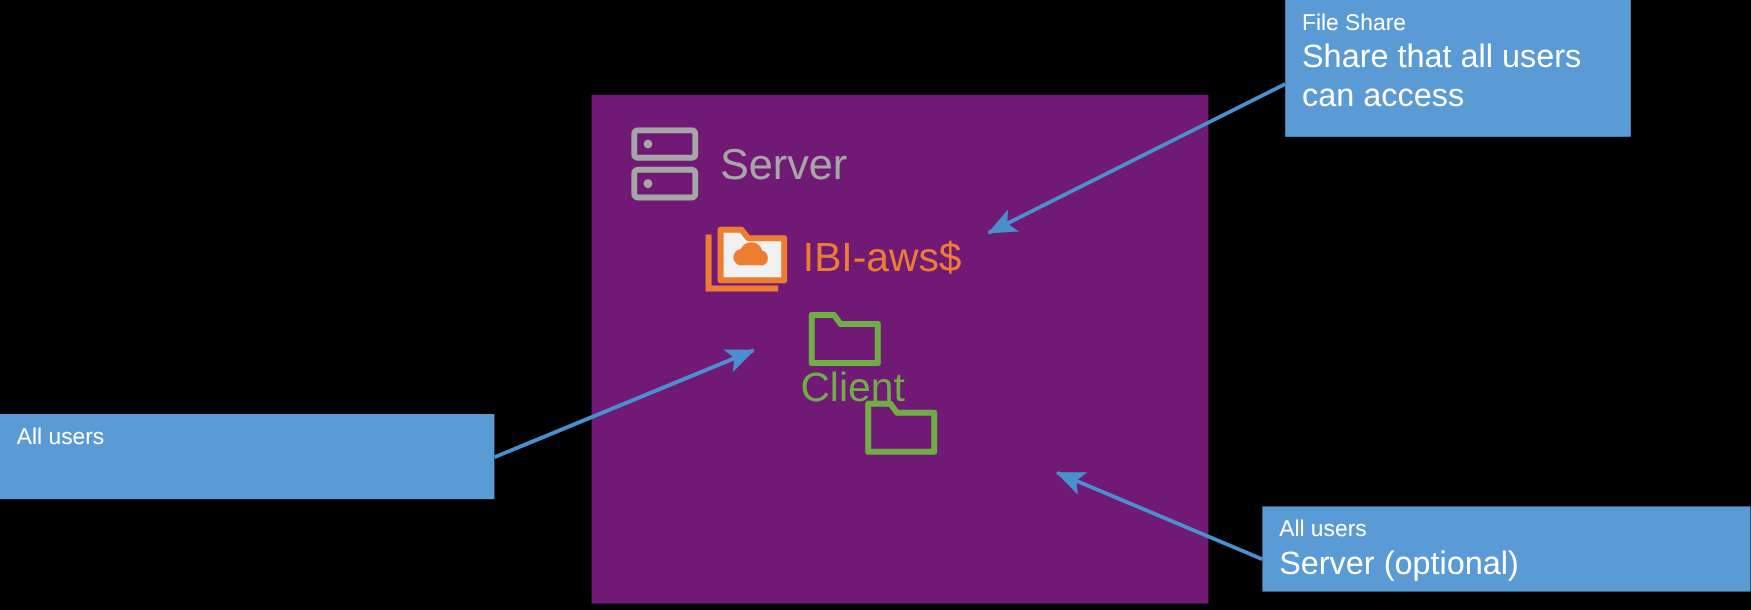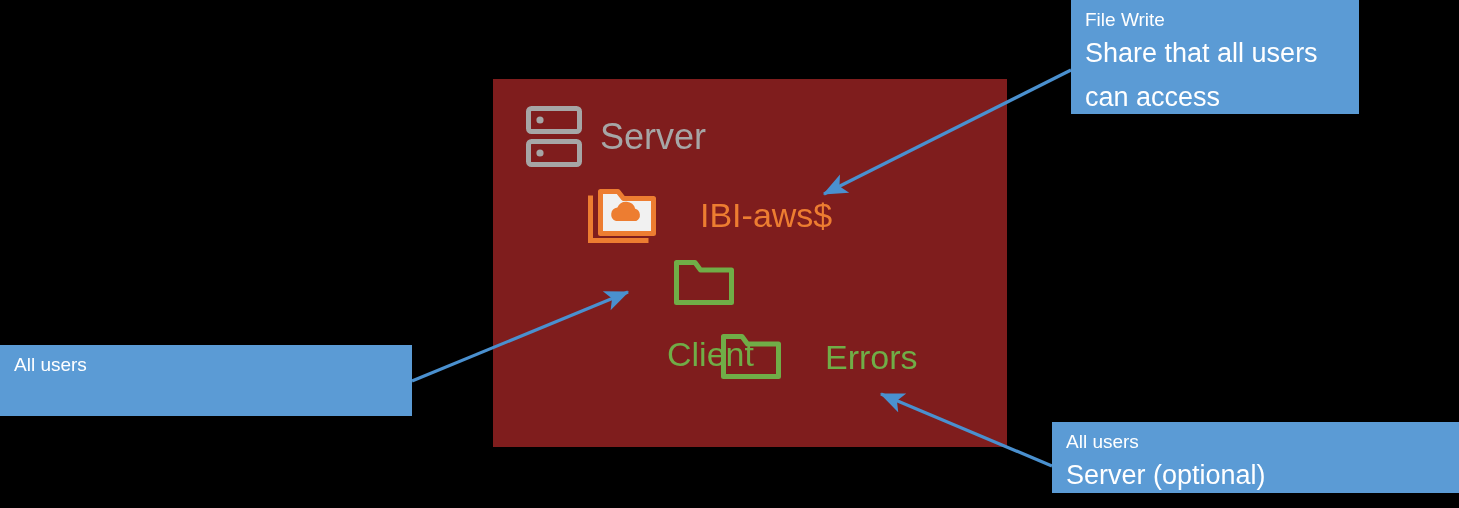--- a/index.html
+++ b/index.html
@@ -15,22 +15,22 @@
     overflow: hidden;
     font-family: "Liberation Sans", sans-serif;
   }
 
   
   #server-panel {
     position: absolute;
     left: 493px;
     top: 79px;
     width: 514px;
-    height: 368px;
-    background: #7f1d1d;
+    height: 424px;
+    background: #701a75;
   }
 
   
   .server-row {
     position: absolute;
     left: 33px;
     top: 27px;
     display: flex;
     align-items: center;
   }
@@ -46,21 +46,20 @@
     color: #A6A6A6;
     line-height: 1;
     white-space: nowrap;
   }
 
   
   .folder-row {
     position: absolute;
     display: flex;
     align-items: center;
-    gap: 31px;
   }
   .folder-row.share  { left: 94px;  top: 106px; }
   .folder-row.client { left: 162px; top: 180px; flex-direction: column; }
   .folder-row.errors { left: 227px; top: 254px; }
 
   .share-icon  { width: 76px; height: 59px; flex: none; display: block; }
   .green-icon  { width: 62px; height: 47px; flex: none; display: block; }
 
   .folder-label {
     font-size: 34px;
@@ -79,21 +78,21 @@
     box-sizing: border-box;
     padding: 8px 14px 10px 14px;
   }
   .callout .cap {
     font-size: 19px;
     line-height: 23px;
     white-space: nowrap;
   }
   .callout .body {
     font-size: 27px;
-    line-height: 44px;
+    line-height: 32px;
   }
 
   #callout-file-share {
     left: 1071px;
     top: 0px;
     width: 288px;
     height: 114px;
   }
   #callout-read-execute {
     left: 0px;
@@ -151,41 +150,40 @@
       <svg class="green-icon" viewBox="0 0 62 47">
         <path d="M3.5 43.5 L3.5 3.5 L22 3.5 L27.5 11 L58.5 11 L58.5 43.5 Z" fill="none" stroke="#70AD47" stroke-width="5" stroke-linejoin="round"></path>
       </svg>
       <span class="folder-label client-label">Client</span>
     </div>
 
     <div class="folder-row errors">
       <svg class="green-icon" viewBox="0 0 62 47">
         <path d="M3.5 43.5 L3.5 3.5 L22 3.5 L27.5 11 L58.5 11 L58.5 43.5 Z" fill="none" stroke="#70AD47" stroke-width="5" stroke-linejoin="round"></path>
       </svg>
-      <span class="folder-label errors-label">Errors</span>
     </div>
 
   </div>
 
   <svg id="arrows" viewBox="0 0 1459 508">
     <defs>
       <marker id="ah" markerWidth="9" markerHeight="9" refX="7.4" refY="3.2" orient="auto" markerUnits="strokeWidth">
         <path d="M0.2 0 L7.8 3.2 L0.2 6.4 L2 3.2 Z" fill="#4A90CF"></path>
       </marker>
     </defs>
 
     <line x1="1071" y1="70" x2="824" y2="194" stroke="#4A90CF" stroke-width="3.2" marker-end="url(#ah)"></line>
 
     <line x1="412" y1="381" x2="628" y2="292" stroke="#4A90CF" stroke-width="3.2" marker-end="url(#ah)"></line>
 
     <line x1="1052" y1="466" x2="881" y2="394" stroke="#4A90CF" stroke-width="3.2" marker-end="url(#ah)"></line>
   </svg>
 
   <div class="callout" id="callout-file-share">
-    <div class="cap">File Write</div>
+    <div class="cap">File Share</div>
     <div class="body">Share that all users can access</div>
   </div>
 
   <div class="callout" id="callout-read-execute">
     <div class="cap">All users</div>
   </div>
 
   <div class="callout" id="callout-write-optional">
     <div class="cap">All users</div>
     <div class="body">Server (optional)</div>

